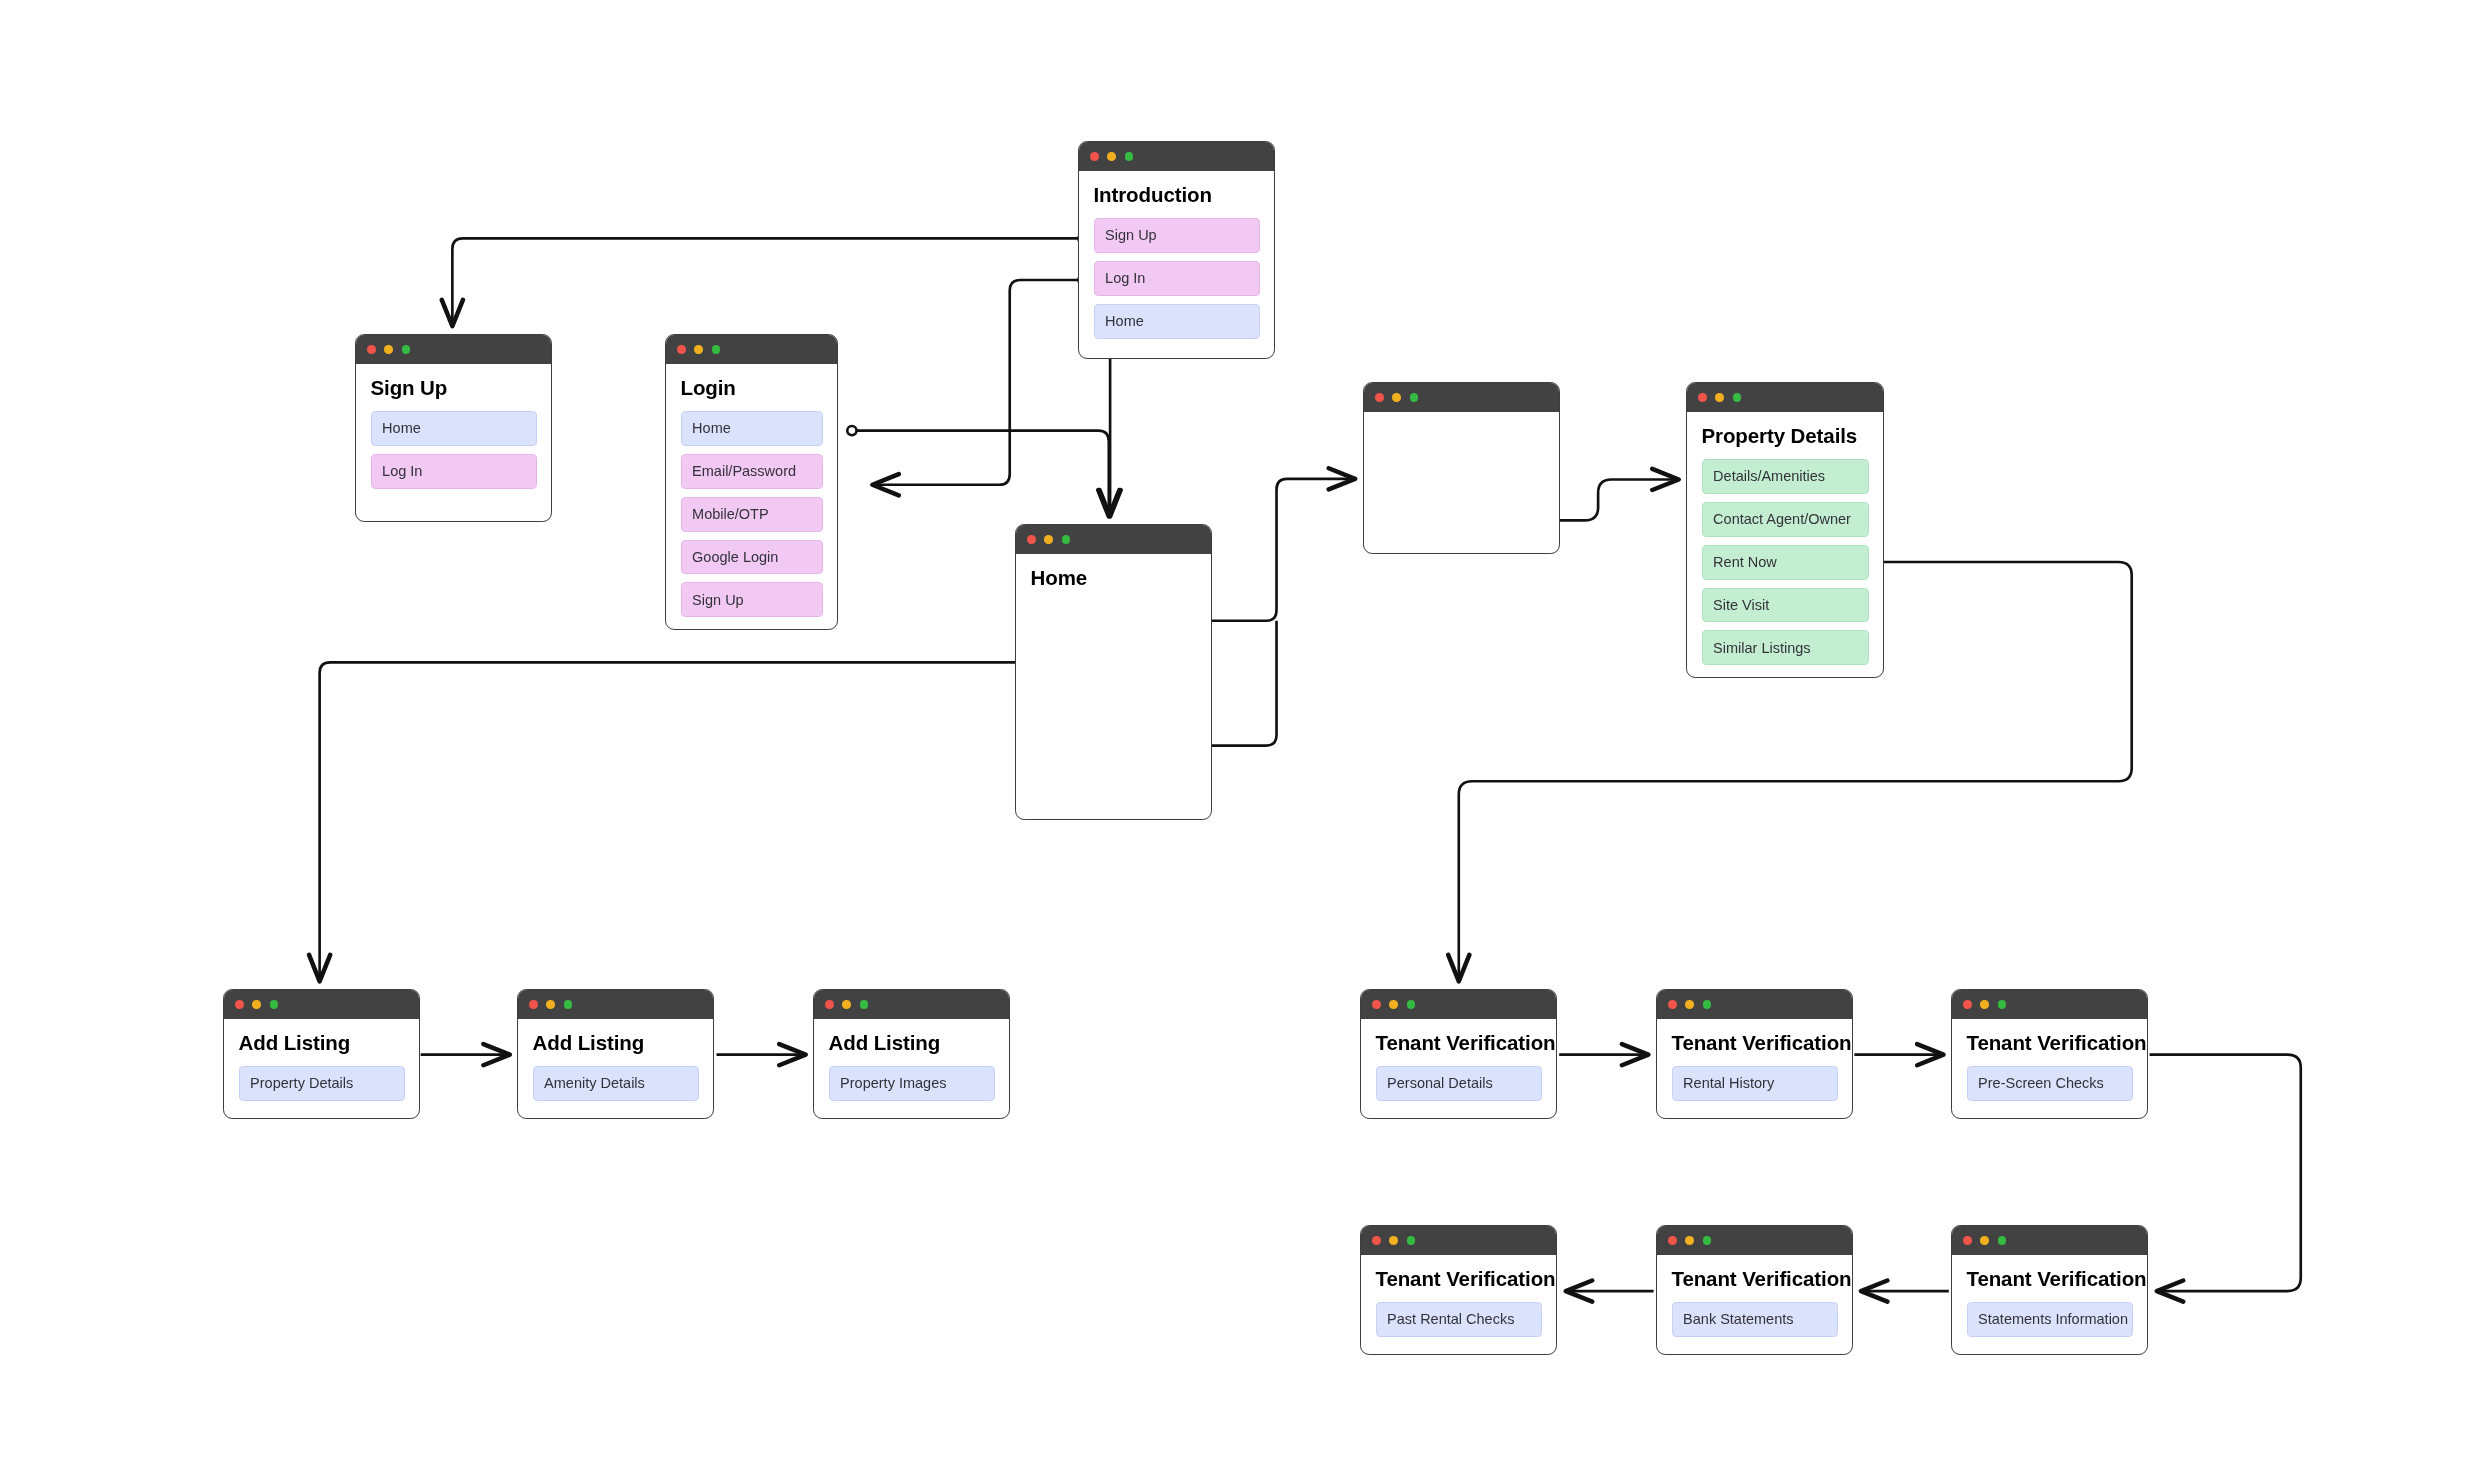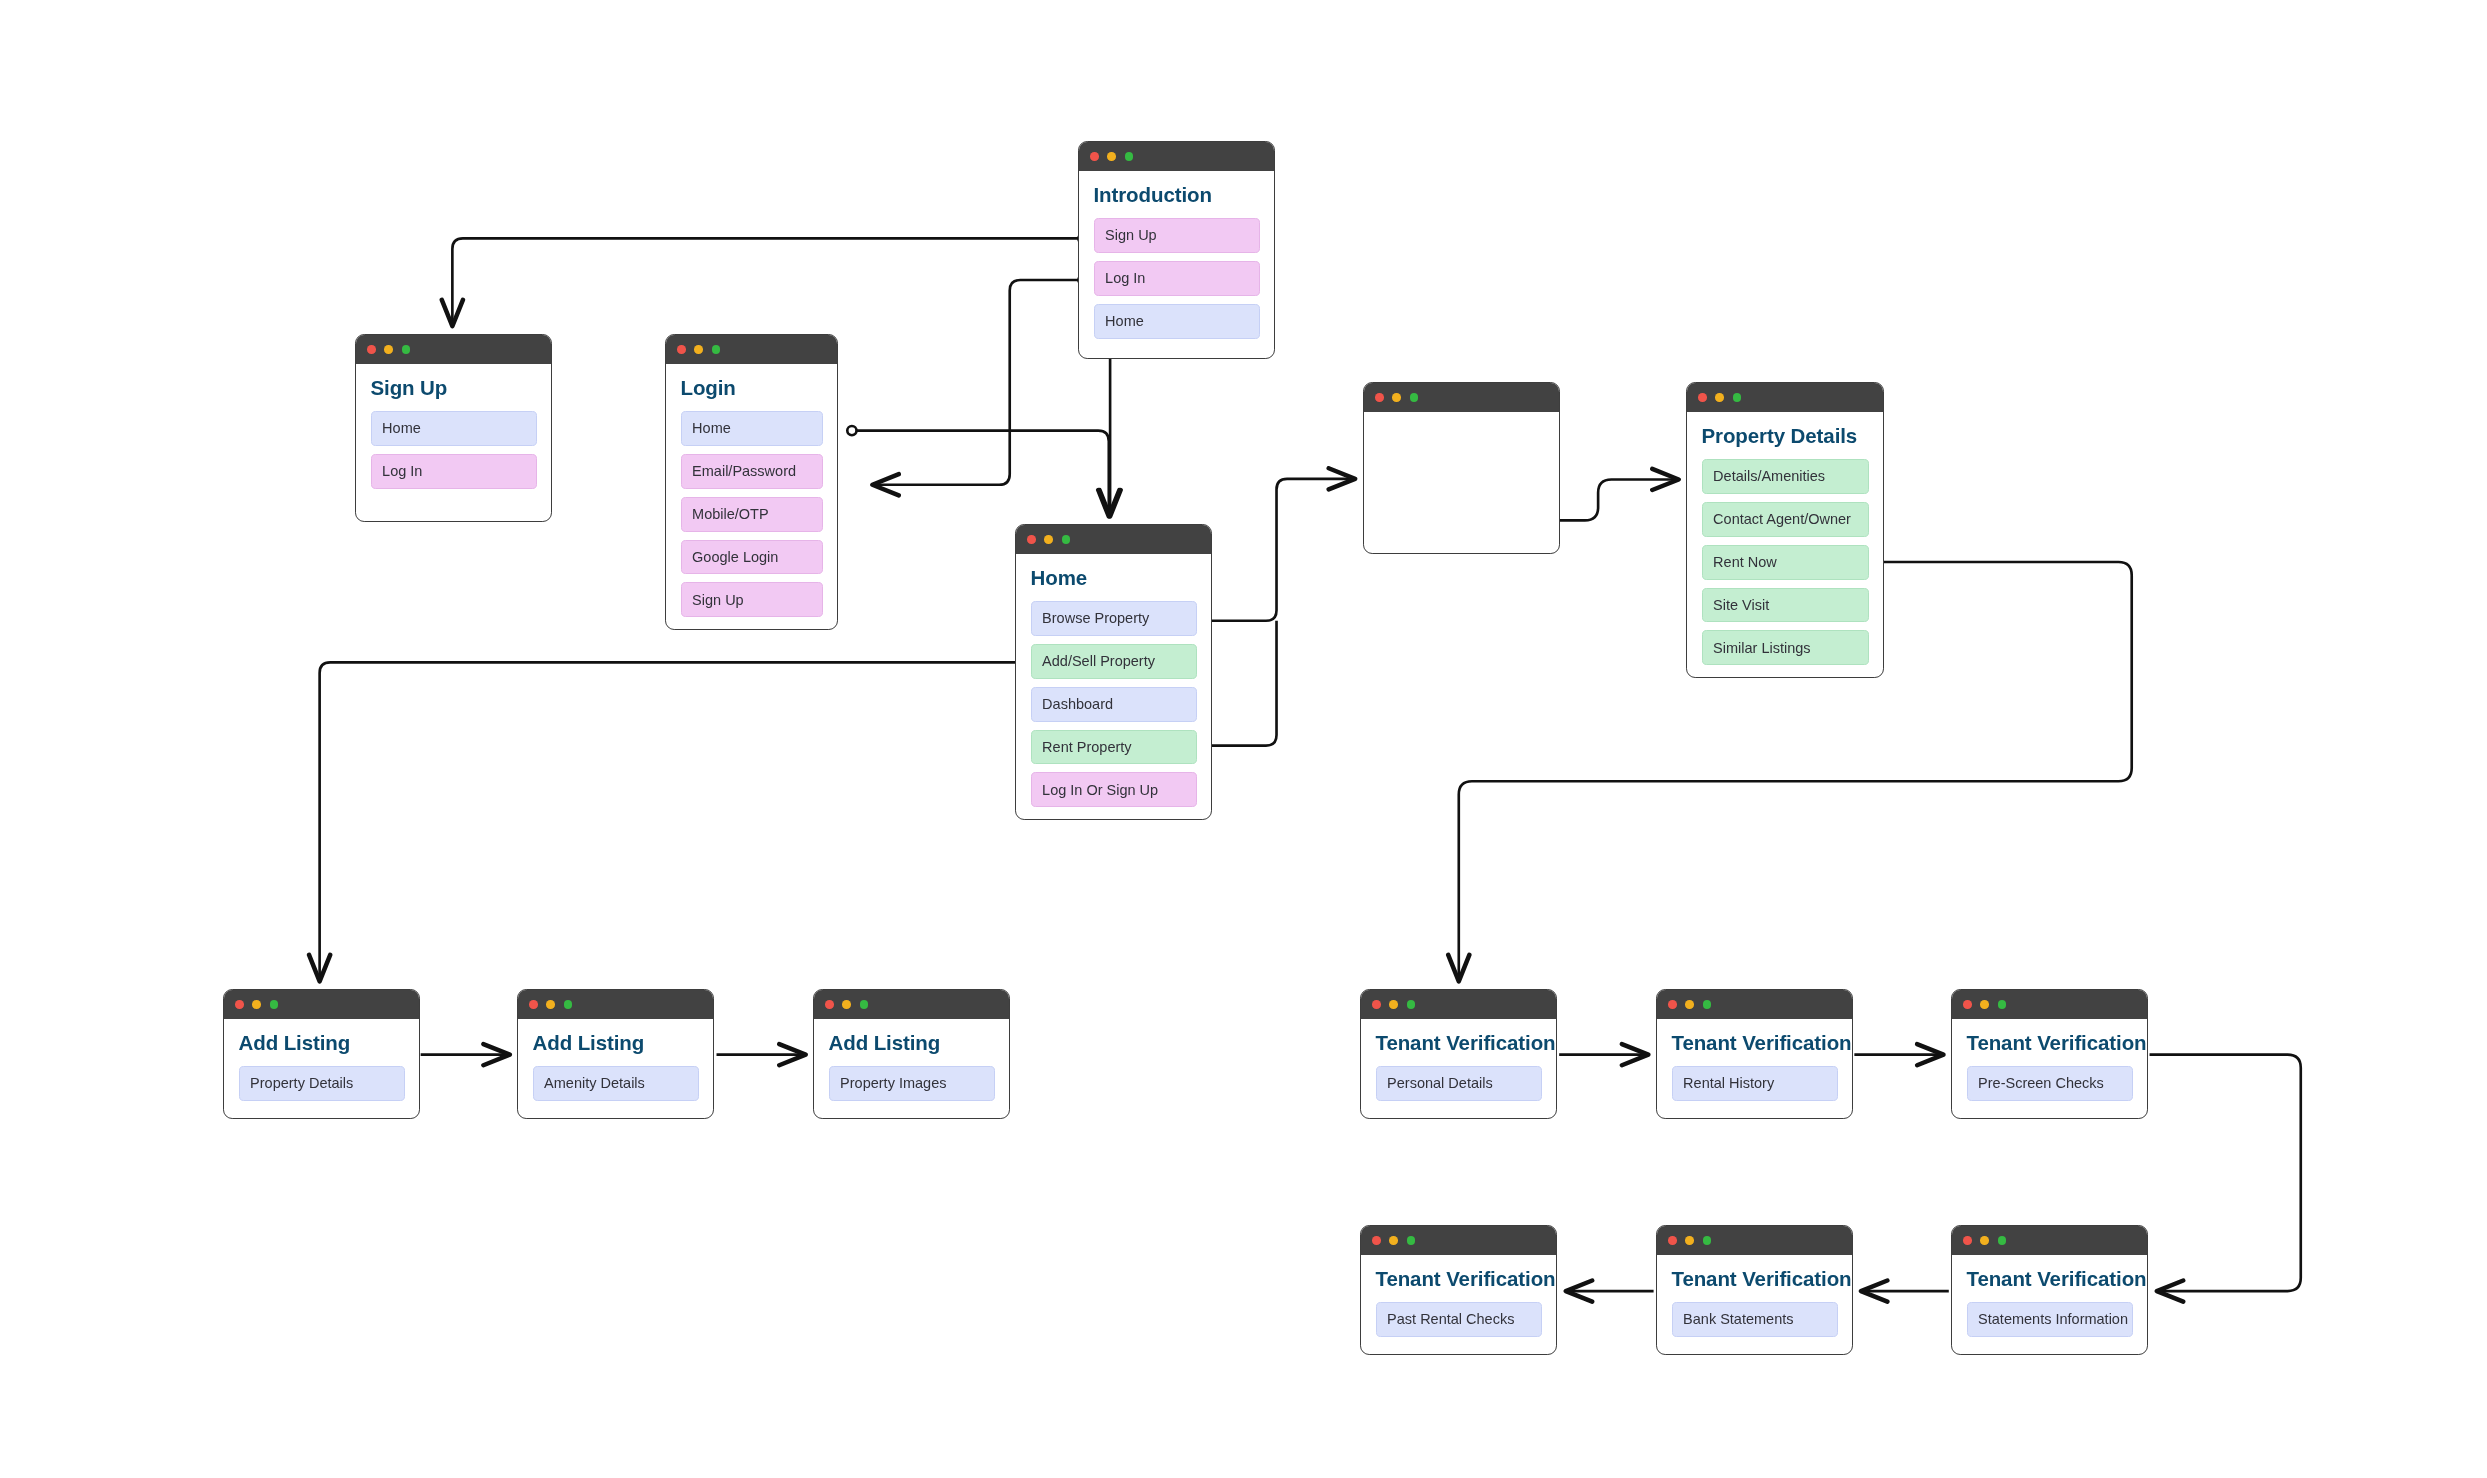--- a/index.html
+++ b/index.html
@@ -48,21 +48,21 @@
   .dot.green  { background: #35ba42; }
   .card-body {
     flex: 1 1 auto;
     padding: 13.2px 14.5px 14.5px 14.5px;
     display: flex;
     flex-direction: column;
   }
   .card-title {
     font-size: 20.5px;
     font-weight: bold;
-    color: #0c4a6e;
+    color: #000000;
     letter-spacing: -0.1px;
     margin-bottom: 11.2px;
     line-height: 1.1;
     white-space: nowrap;
   }
   .items { display: flex; flex-direction: column; gap: 8px; }
   .item {
     border-radius: 4.6px;
     font-size: 14.5px;
     color: #32323a;
@@ -178,27 +178,20 @@
         </div>
       </div>
       <div class="card" style="left: 1015px; top: 524px; width: 197px; height: 296px;">
         <div class="titlebar">
           <span class="dot red"></span>
           <span class="dot yellow"></span>
           <span class="dot green"></span>
         </div>
         <div class="card-body">
           <div class="card-title">Home</div>
-          <div class="items">
-            <div class="item blue">Browse Property</div>
-            <div class="item green">Add/Sell Property</div>
-            <div class="item blue">Dashboard</div>
-            <div class="item green">Rent Property</div>
-            <div class="item purple">Log In Or Sign Up</div>
-          </div>
         </div>
       </div>
       <div class="card" style="left: 1363px; top: 382px; width: 197px; height: 172px;">
         <div class="titlebar">
           <span class="dot red"></span>
           <span class="dot yellow"></span>
           <span class="dot green"></span>
         </div>
       </div>
       <div class="card" style="left: 1686px; top: 382px; width: 198px; height: 296px;">

